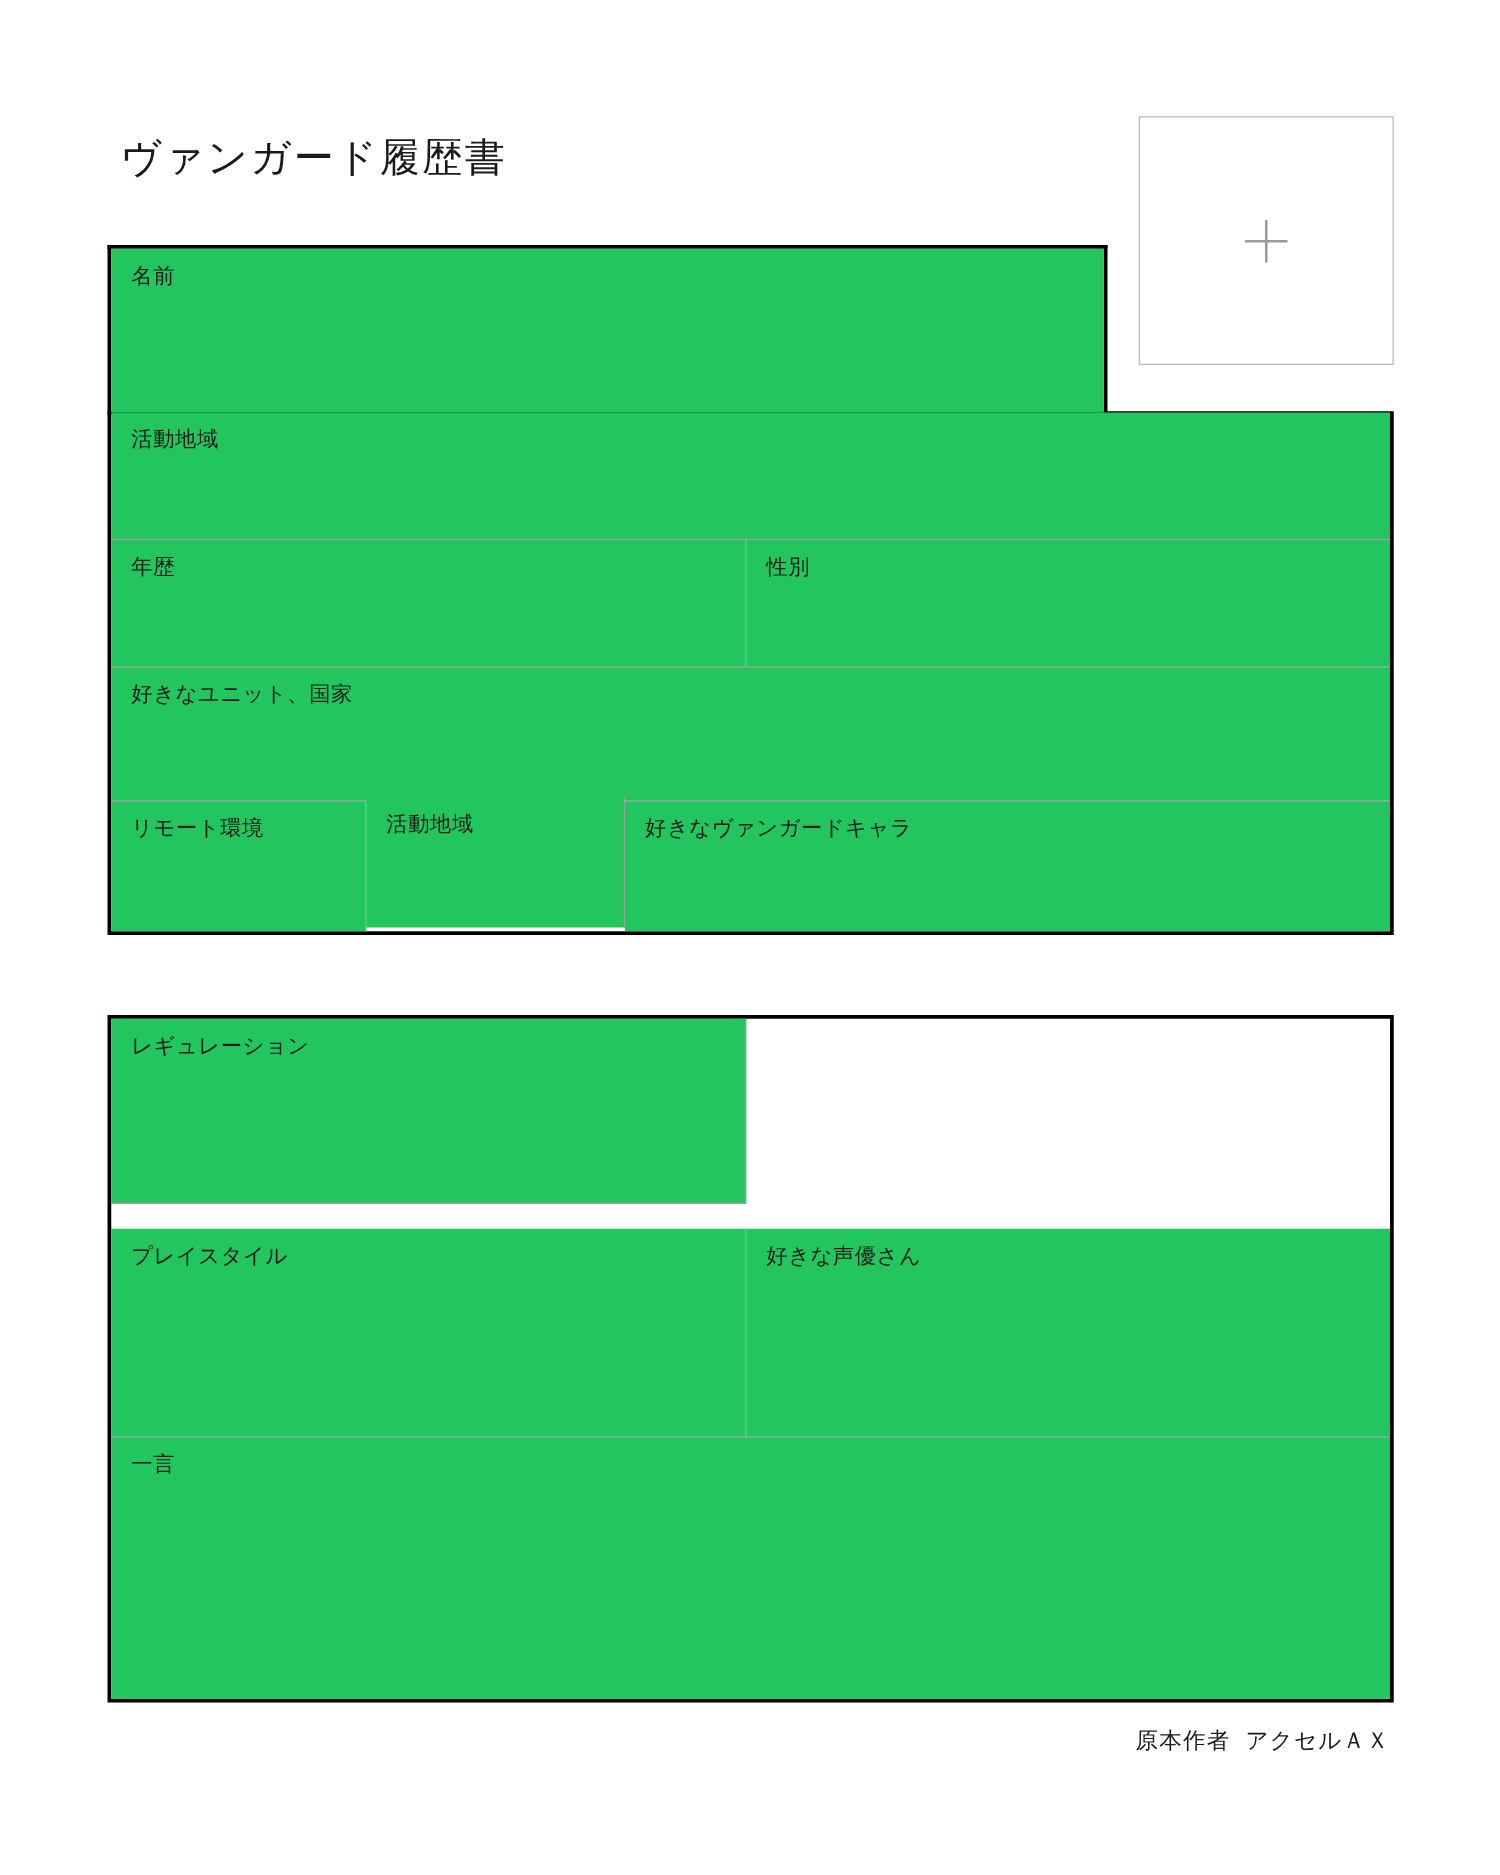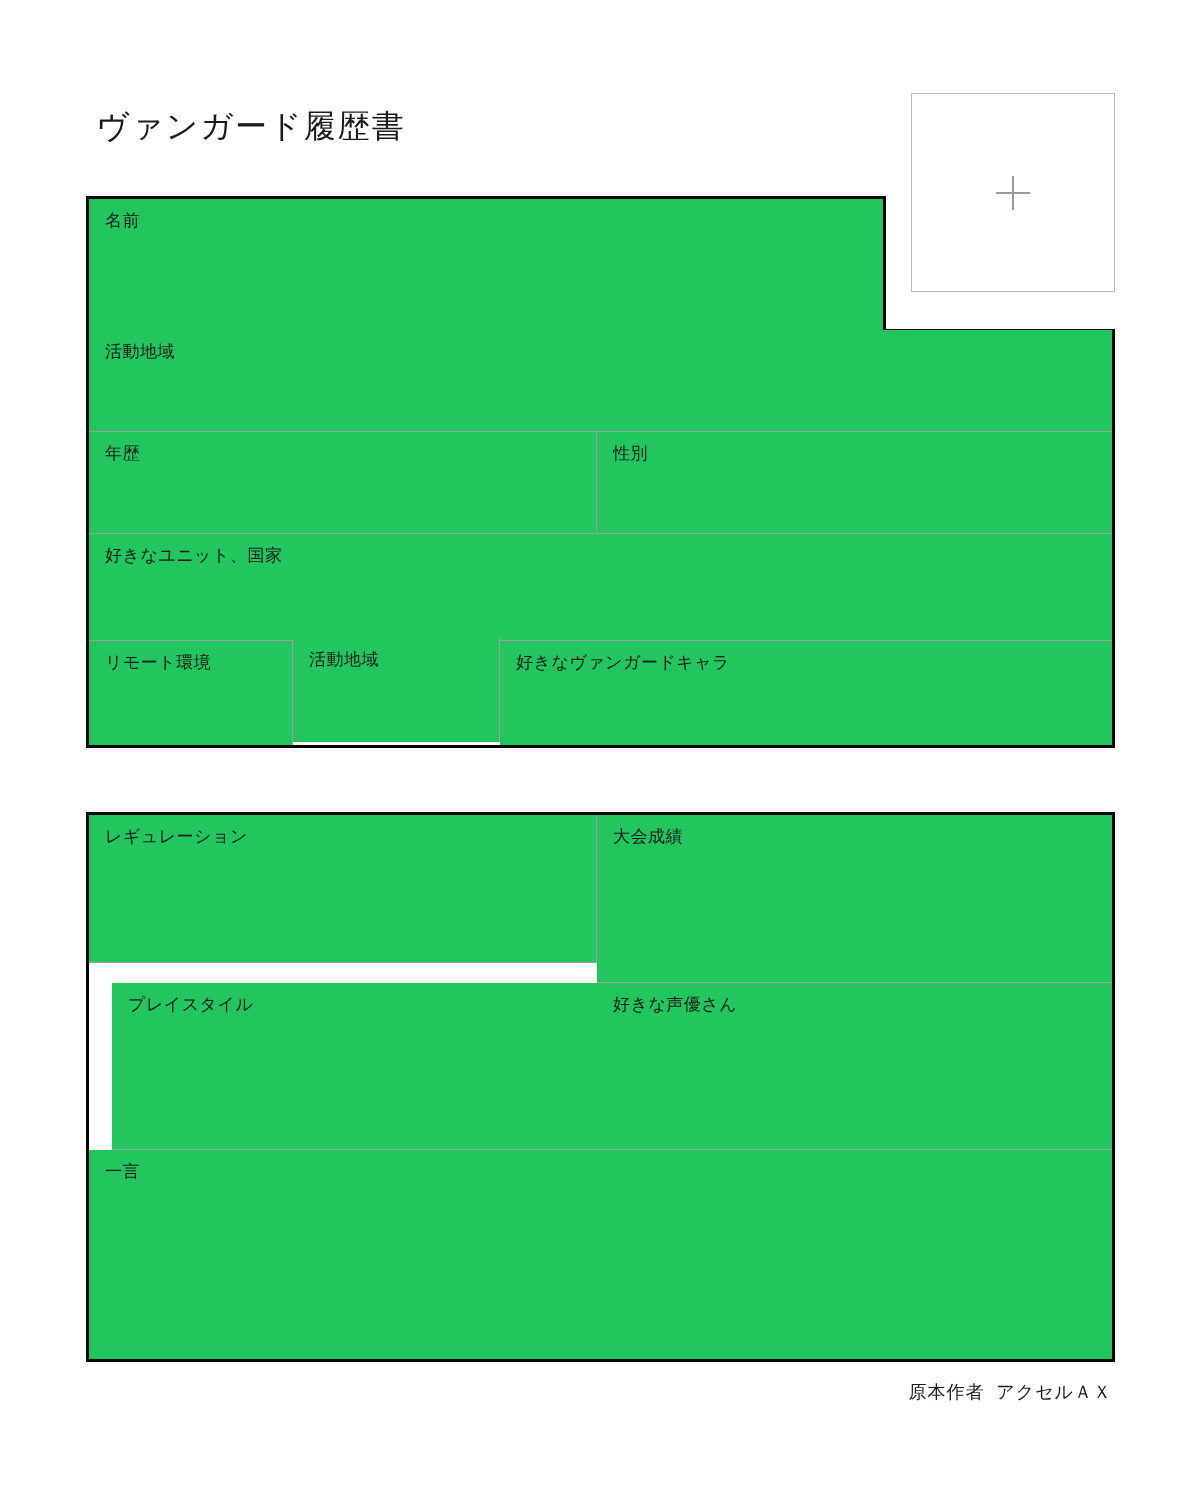--- a/index.html
+++ b/index.html
@@ -207,26 +207,22 @@
     <span class="val"></span>
   </div>
 
   <div class="frame-bottom"></div>
 
   <div class="cell thin" style="left:89px; top:815px; width:508px; height:148px; border-left:none; border-top:none;">
     <span class="lbl">レギュレーション</span>
     <span class="val"></span>
   </div>
 
-  <div class="cell thin" style="left:597px; top:815px; width:515px; height:168px; border-left:none; border-right:none; border-top:none;">
-    <span class="lbl">大会成績</span>
-    <span class="val"></span>
-  </div>
-
-  <div class="cell thin" style="left:89px; top:983px; width:508px; height:167px; border-left:none; border-top:none;margin-left:23px;">
+
+  <div class="cell thin" style="left:89px; top:983px; width:508px; height:167px; border-left:none; border-top:none;">
     <span class="lbl">プレイスタイル</span>
     <span class="val"></span>
   </div>
 
   <div class="cell thin" style="left:597px; top:983px; width:515px; height:167px; border-left:none; border-right:none; border-top:none;">
     <span class="lbl">好きな声優さん</span>
     <span class="val"></span>
   </div>
 
   <div class="cell thin" style="left:89px; top:1150px; width:1023px; height:209px; border-left:none; border-right:none; border-top:none; border-bottom:none;padding-left:48px;">

